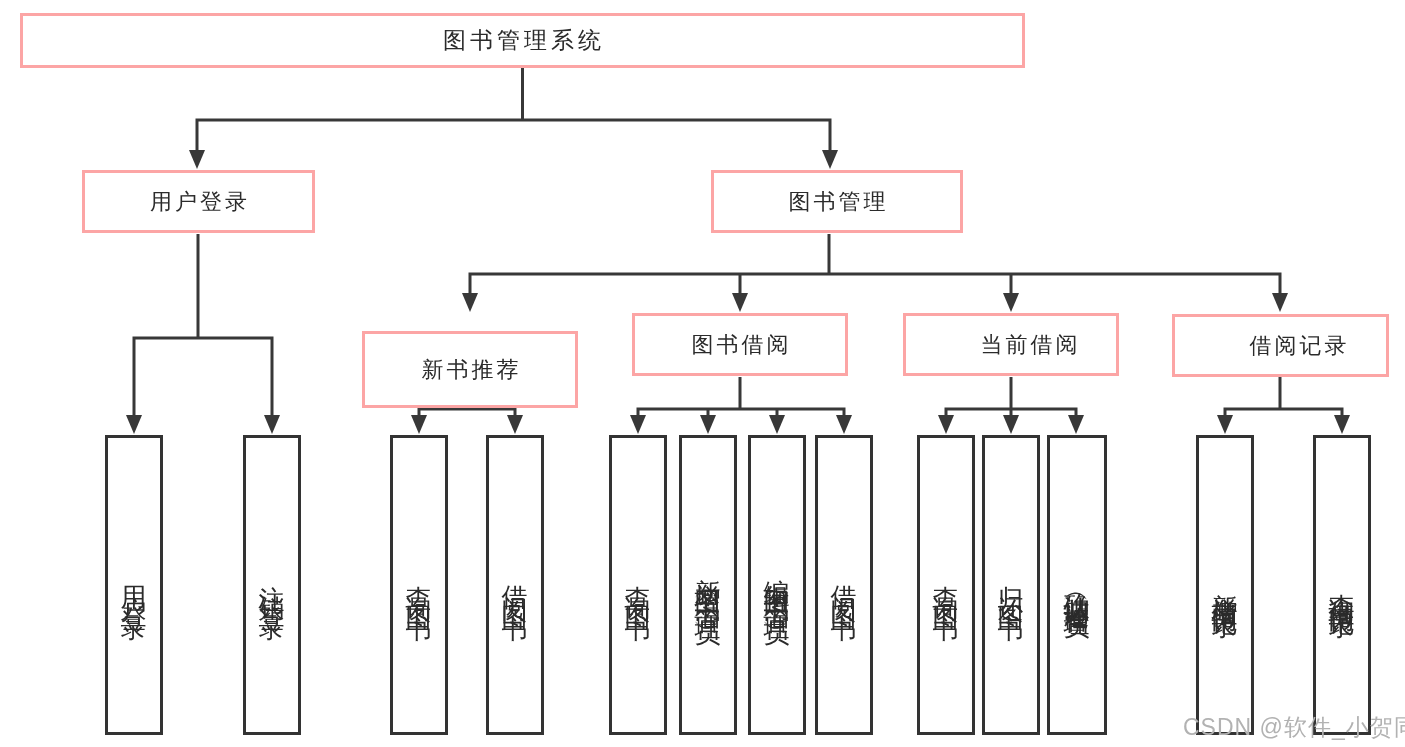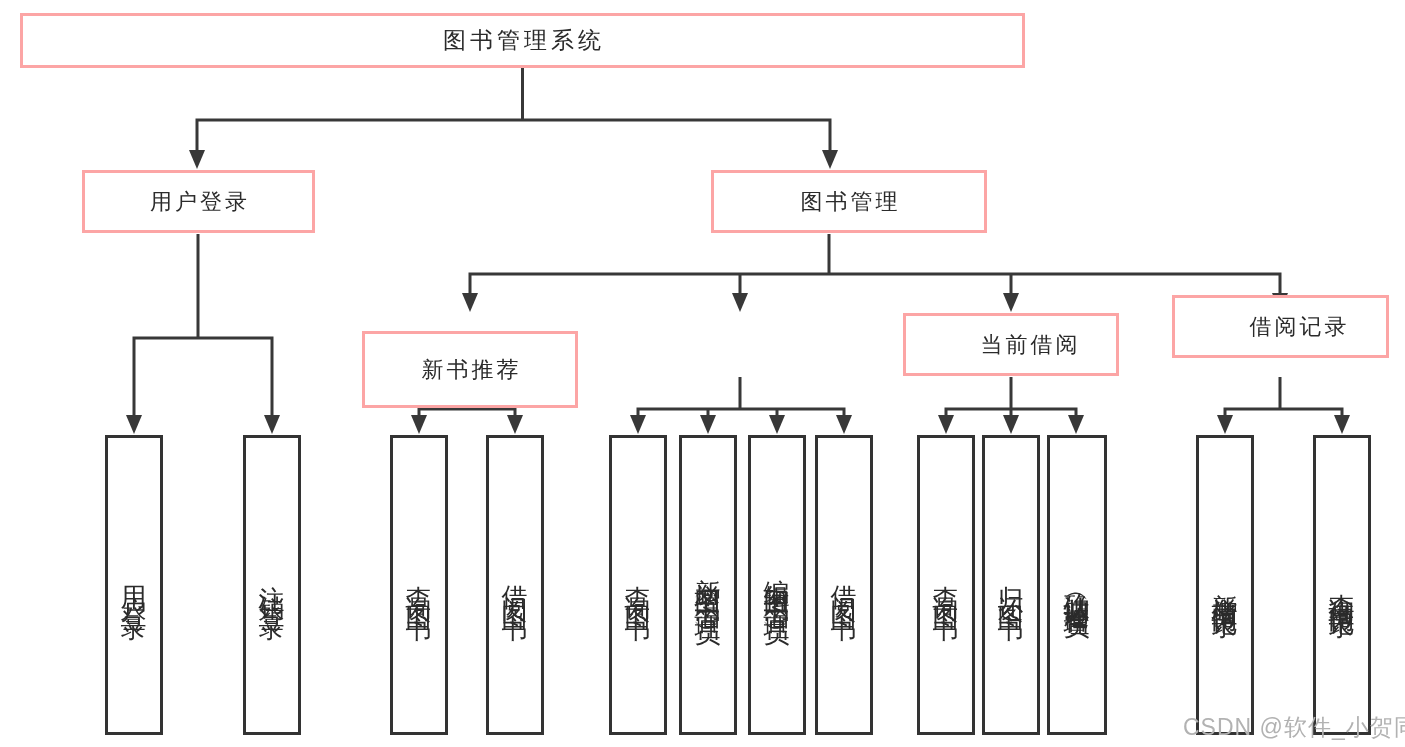--- a/index.html
+++ b/index.html
@@ -123,25 +123,26 @@
       <polygon points="1003,415 1019,415 1011,434"></polygon>
       <polygon points="1068,415 1084,415 1076,434"></polygon>
       <polygon points="1217,415 1233,415 1225,434"></polygon>
       <polygon points="1334,415 1350,415 1342,434"></polygon>
     </g>
   </svg>
 
   <div class="node root" style="left:20px; top:13px; width:1005px; height:55px;">图书管理系统</div>
 
   <div class="node" style="left:82px; top:170px; width:233px; height:63px;">用户登录</div>
-  <div class="node" style="left:711px; top:170px; width:276px; height:63px;text-align:center;">图书管理</div>
+  <div class="node" style="left:711px; top:170px; width:252px; height:63px;text-align:center;">图书管理</div>
 
   <div class="node" style="left:362px; top:331px; width:216px; height:77px;">新书推荐</div>
+  <div class="node" style="left:632px; top:313px; width:216px; height:63px;">图书借阅</div>
   <div class="node" style="left:903px; top:313px; width:216px; height:63px;padding-left:36px;">当前借阅</div>
-  <div class="node" style="left:1172px; top:295px; width:217px; height:63px;padding-left:35px;">借阅记录</div>
+  <div class="node" style="left:1172px; top:314px; width:217px; height:63px;padding-left:35px;">借阅记录</div>
 
   <div class="leaf" style="left:105px;">
     <span class="vtext ls4">用户登录</span>
   </div>
   <div class="leaf" style="left:243px;">
     <span class="vtext ls4">注销登录</span>
   </div>
 
   <div class="leaf" style="left:390px;">
     <span class="vtext ls4">查询图书</span>

